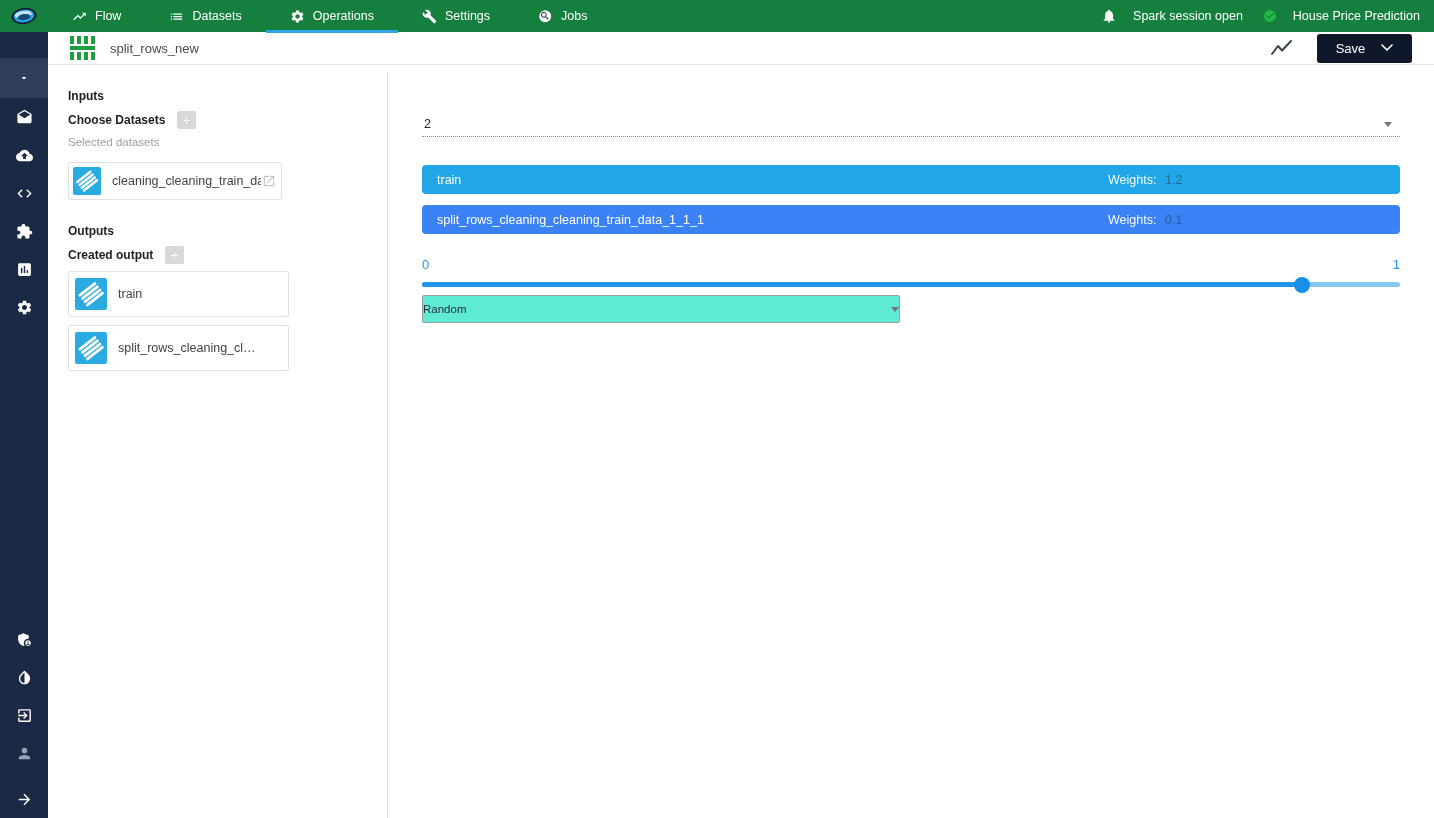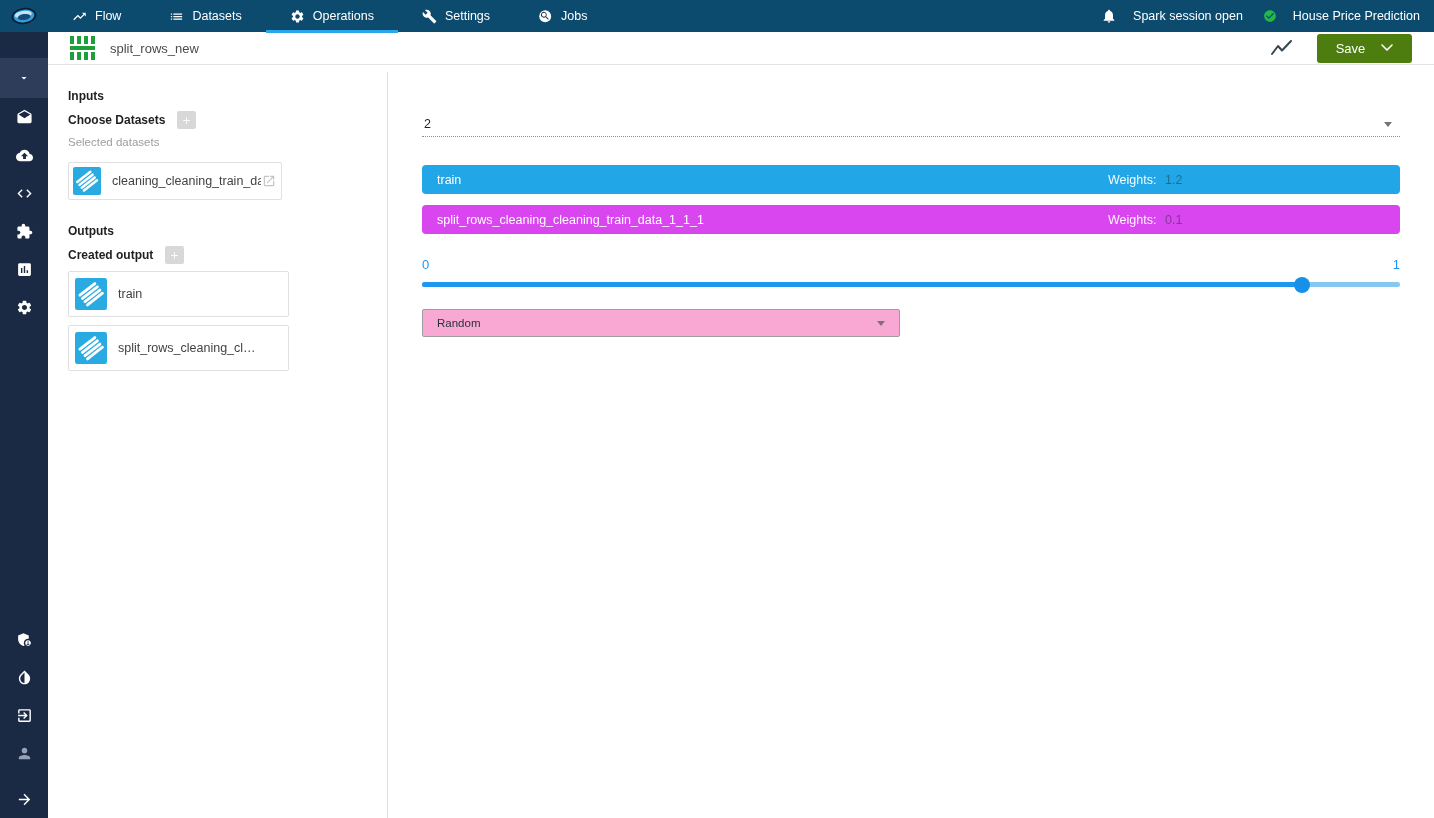--- a/index.html
+++ b/index.html
@@ -1,40 +1,40 @@
 <!DOCTYPE html>
 <html><head>
 <meta charset="utf-8">
 <style>
   * { margin:0; padding:0; box-sizing:border-box; }
   html,body { width:1434px; height:818px; font-family:"Liberation Sans", sans-serif; background:#fff; overflow:hidden; position:relative; }
 
   
-  .topnav { position:absolute; top:0; left:0; right:0; height:32px; background:#0c4a6e; display:flex; align-items:center; color:#fff; z-index:6; }
+  .topnav { position:absolute; top:0; left:0; right:0; height:32px; background:#15803d; display:flex; align-items:center; color:#fff; z-index:6; }
   .brand { width:48px; height:32px; display:flex; align-items:center; justify-content:center; cursor:pointer; }
   .nav-items { display:flex; height:32px; }
   .nav-item { display:flex; align-items:center; gap:8px; padding:0 24px; height:32px; font-size:12.5px; color:#fff; position:relative; cursor:pointer; white-space:nowrap; }
   .nav-item svg { width:15px; height:15px; fill:#fff; }
   .nav-item.active::after { content:""; position:absolute; left:0; right:0; bottom:-1px; height:3px; background:#29a7ea; }
   .nav-right { margin-left:auto; display:flex; align-items:center; gap:16px; padding-right:14px; font-size:12.5px; }
   .nav-right svg.bell { width:16px; height:16px; fill:#fff; }
   .spark-wrap { display:flex; align-items:center; gap:20px; }
   .check-icon svg { width:14px; height:14px; display:block; }
   .project-name { cursor:pointer; }
 
   
   .recipe-header { position:absolute; top:32px; left:48px; right:0; height:33px; background:#fff; border-bottom:1px solid #e3e3e3; display:flex; align-items:center; padding:0 22px; z-index:5; }
   .split-icon { display:flex; flex-direction:column; align-items:flex-start; }
   .si-row { display:flex; gap:3.5px; }
   .si-bar { width:3.5px; height:8px; background:#1e9e3c; }
   .si-mid { width:25px; height:3.5px; background:#1e9e3c; margin:2px 0; }
   .recipe-title { margin-left:15px; font-size:13px; color:#4b4b4b; }
   .header-right { margin-left:auto; display:flex; align-items:center; gap:24px; }
   .chart-icon { cursor:pointer; display:flex; }
-  .save-btn { width:95px; height:29px; background:#4d7c0f; border:none; border-radius:3px; color:#fff; font-size:13px; display:flex; align-items:center; justify-content:center; gap:16px; cursor:pointer; font-family:inherit; }
+  .save-btn { width:95px; height:29px; background:#0f172a; border:none; border-radius:3px; color:#fff; font-size:13px; display:flex; align-items:center; justify-content:center; gap:16px; cursor:pointer; font-family:inherit; }
 
   
   .sidebar { position:absolute; top:32px; left:0; bottom:0; width:48px; background:#1b2a44; display:flex; flex-direction:column; align-items:center; z-index:4; }
   .sb-chevron-block { width:48px; height:40px; margin-top:26px; background:#2e3d59; display:flex; align-items:center; justify-content:center; cursor:pointer; }
   .sb-item { width:48px; height:38px; display:flex; align-items:center; justify-content:center; cursor:pointer; }
   .sb-item svg { width:17px; height:17px; fill:#fff; }
   .sb-item.gray svg { fill:#97a1b3; }
   .sb-bottom-start { margin-top:auto; }
   .sb-arrow { margin-top:9px; height:37px; }
 
@@ -58,30 +58,30 @@
   .ext-icon { position:absolute; right:5px; top:50%; transform:translateY(-50%); background:#fff; padding-left:1px; display:flex; cursor:pointer; }
   .outputs-block { margin-top:12px; }
 
   
   .main-panel { position:absolute; top:72px; left:388px; right:0; bottom:0; background:#fff; padding:41px 34px 0 34px; }
   .nog-label { font-size:10px; color:#9e9e9e; }
   .nog-row { display:flex; align-items:center; justify-content:space-between; border-bottom:1px dotted #8f8f8f; padding:4px 8px 5px 2px; font-size:12.5px; color:#212121; cursor:pointer; }
   .caret-down { width:0; height:0; border-left:4.5px solid transparent; border-right:4.5px solid transparent; border-top:5px solid #757575; }
   .group-bar { position:relative; height:29px; border-radius:4px; display:flex; align-items:center; padding:0 15px; color:#fff; font-size:12.5px; margin-bottom:11px; }
   .group-bar.first { margin-top:28px; background:#21a7e8; }
-  .group-bar.second { background:#d946ef; }
+  .group-bar.second { background:#3b82f6; }
   .gb-weights-label { position:absolute; left:686px; color:rgba(255,255,255,0.95); }
   .gb-weight-value { position:absolute; left:743px; color:rgba(30,50,60,0.5); cursor:text; }
   .slider-section { margin-top:23px; }
   .slider-labels { display:flex; justify-content:space-between; color:#2196f3; font-size:13px; margin-bottom:10px; }
   .slider-track { position:relative; height:5px; background:#85c9f3; border-radius:3px; cursor:pointer; }
   .slider-fill { position:absolute; left:0; top:0; bottom:0; background:#1f97f0; border-radius:3px; }
   .slider-handle { position:absolute; width:16px; height:16px; border-radius:50%; background:#1790e8; top:-5.5px; cursor:grab; }
   .method-label { margin-top:21px; font-size:13px; color:#37474f; }
-  .method-select { margin-top:22px; width:478px; height:28px; border:1px solid #9e9e9e; border-radius:2px; display:flex; align-items:center; justify-content:space-between; padding:0 14px; font-size:11.5px; color:#263238; cursor:pointer; background:#f9a8d4; }
+  .method-select { margin-top:8px; width:478px; height:28px; border:1px solid #9e9e9e; border-radius:2px; display:flex; align-items:center; justify-content:space-between; padding:0 0; font-size:11.5px; color:#263238; cursor:pointer; background:#5eead4; }
 </style>
 </head>
 <body>
 
 <nav class="topnav">
   <div class="brand">
     <svg width="28" height="20" viewBox="0 0 28 20">
       <ellipse cx="14" cy="10" rx="12.5" ry="8" fill="#0e1c30" transform="rotate(-8 14 10)"></ellipse>
       <ellipse cx="14" cy="10" rx="10.5" ry="6.3" fill="#2f9fe0" transform="rotate(-8 14 10)"></ellipse>
       <ellipse cx="13.5" cy="8.4" rx="8.6" ry="3.6" fill="#bfe3f7" transform="rotate(-8 14 10)"></ellipse>

